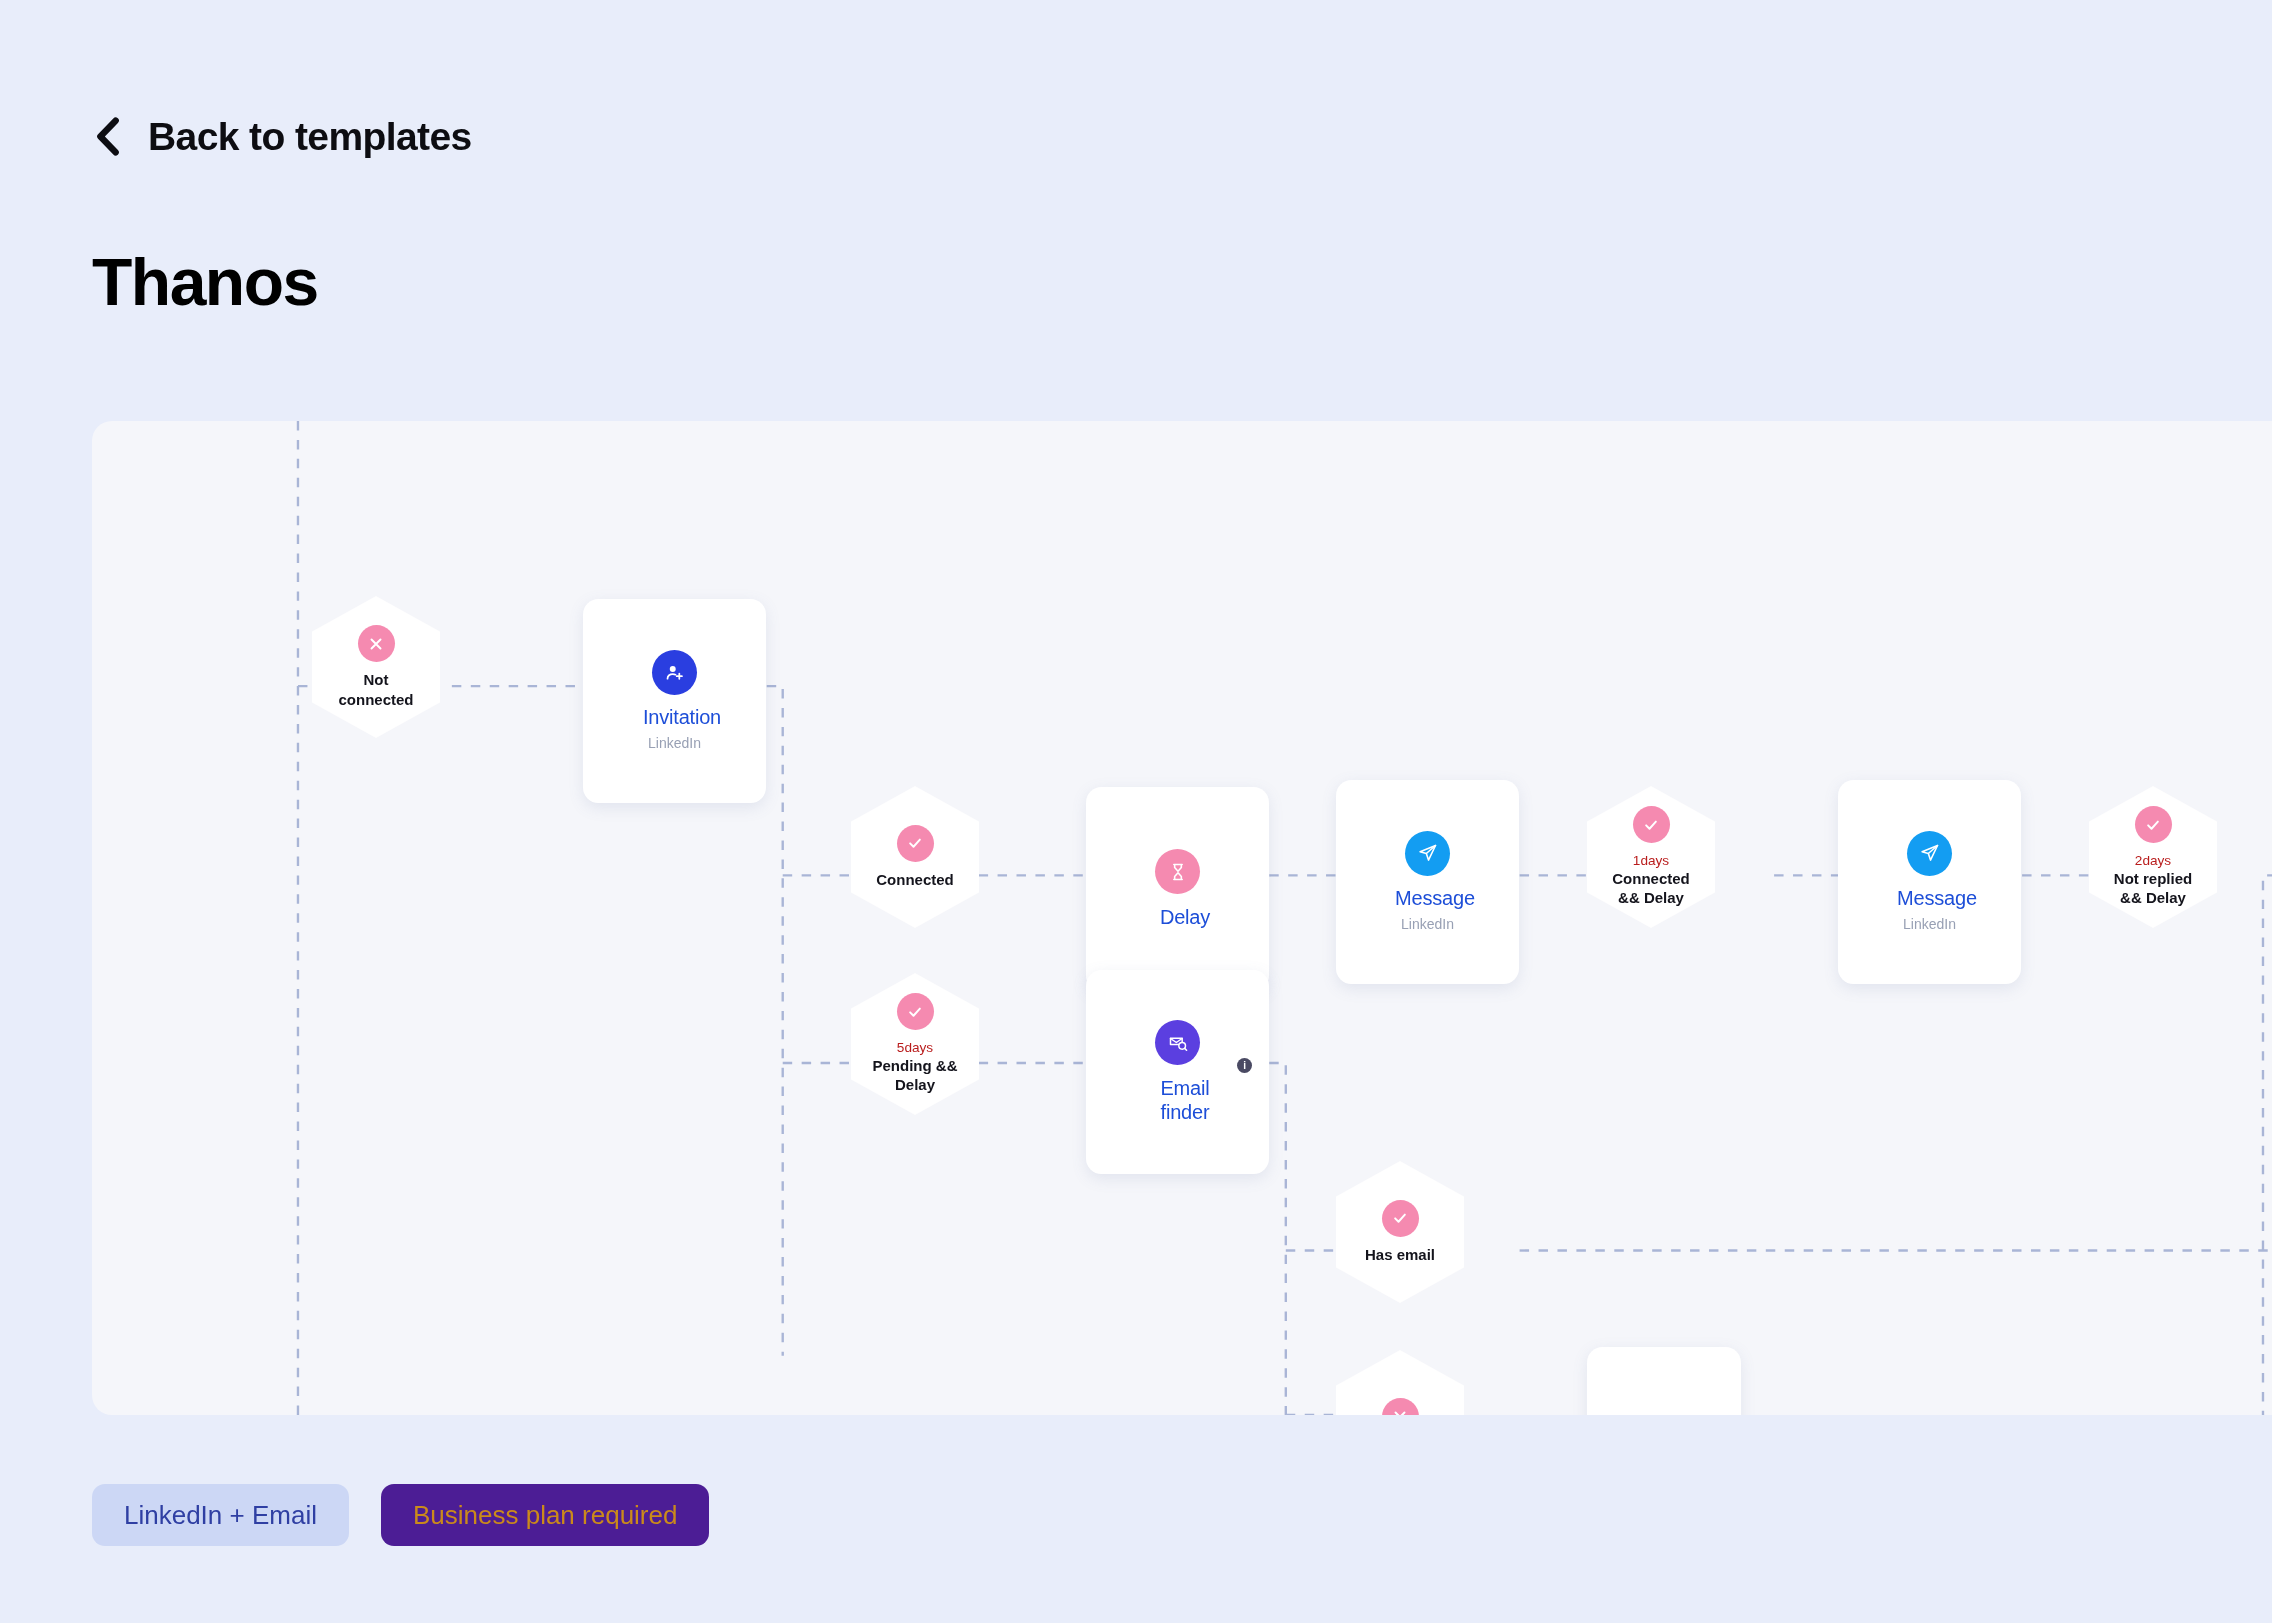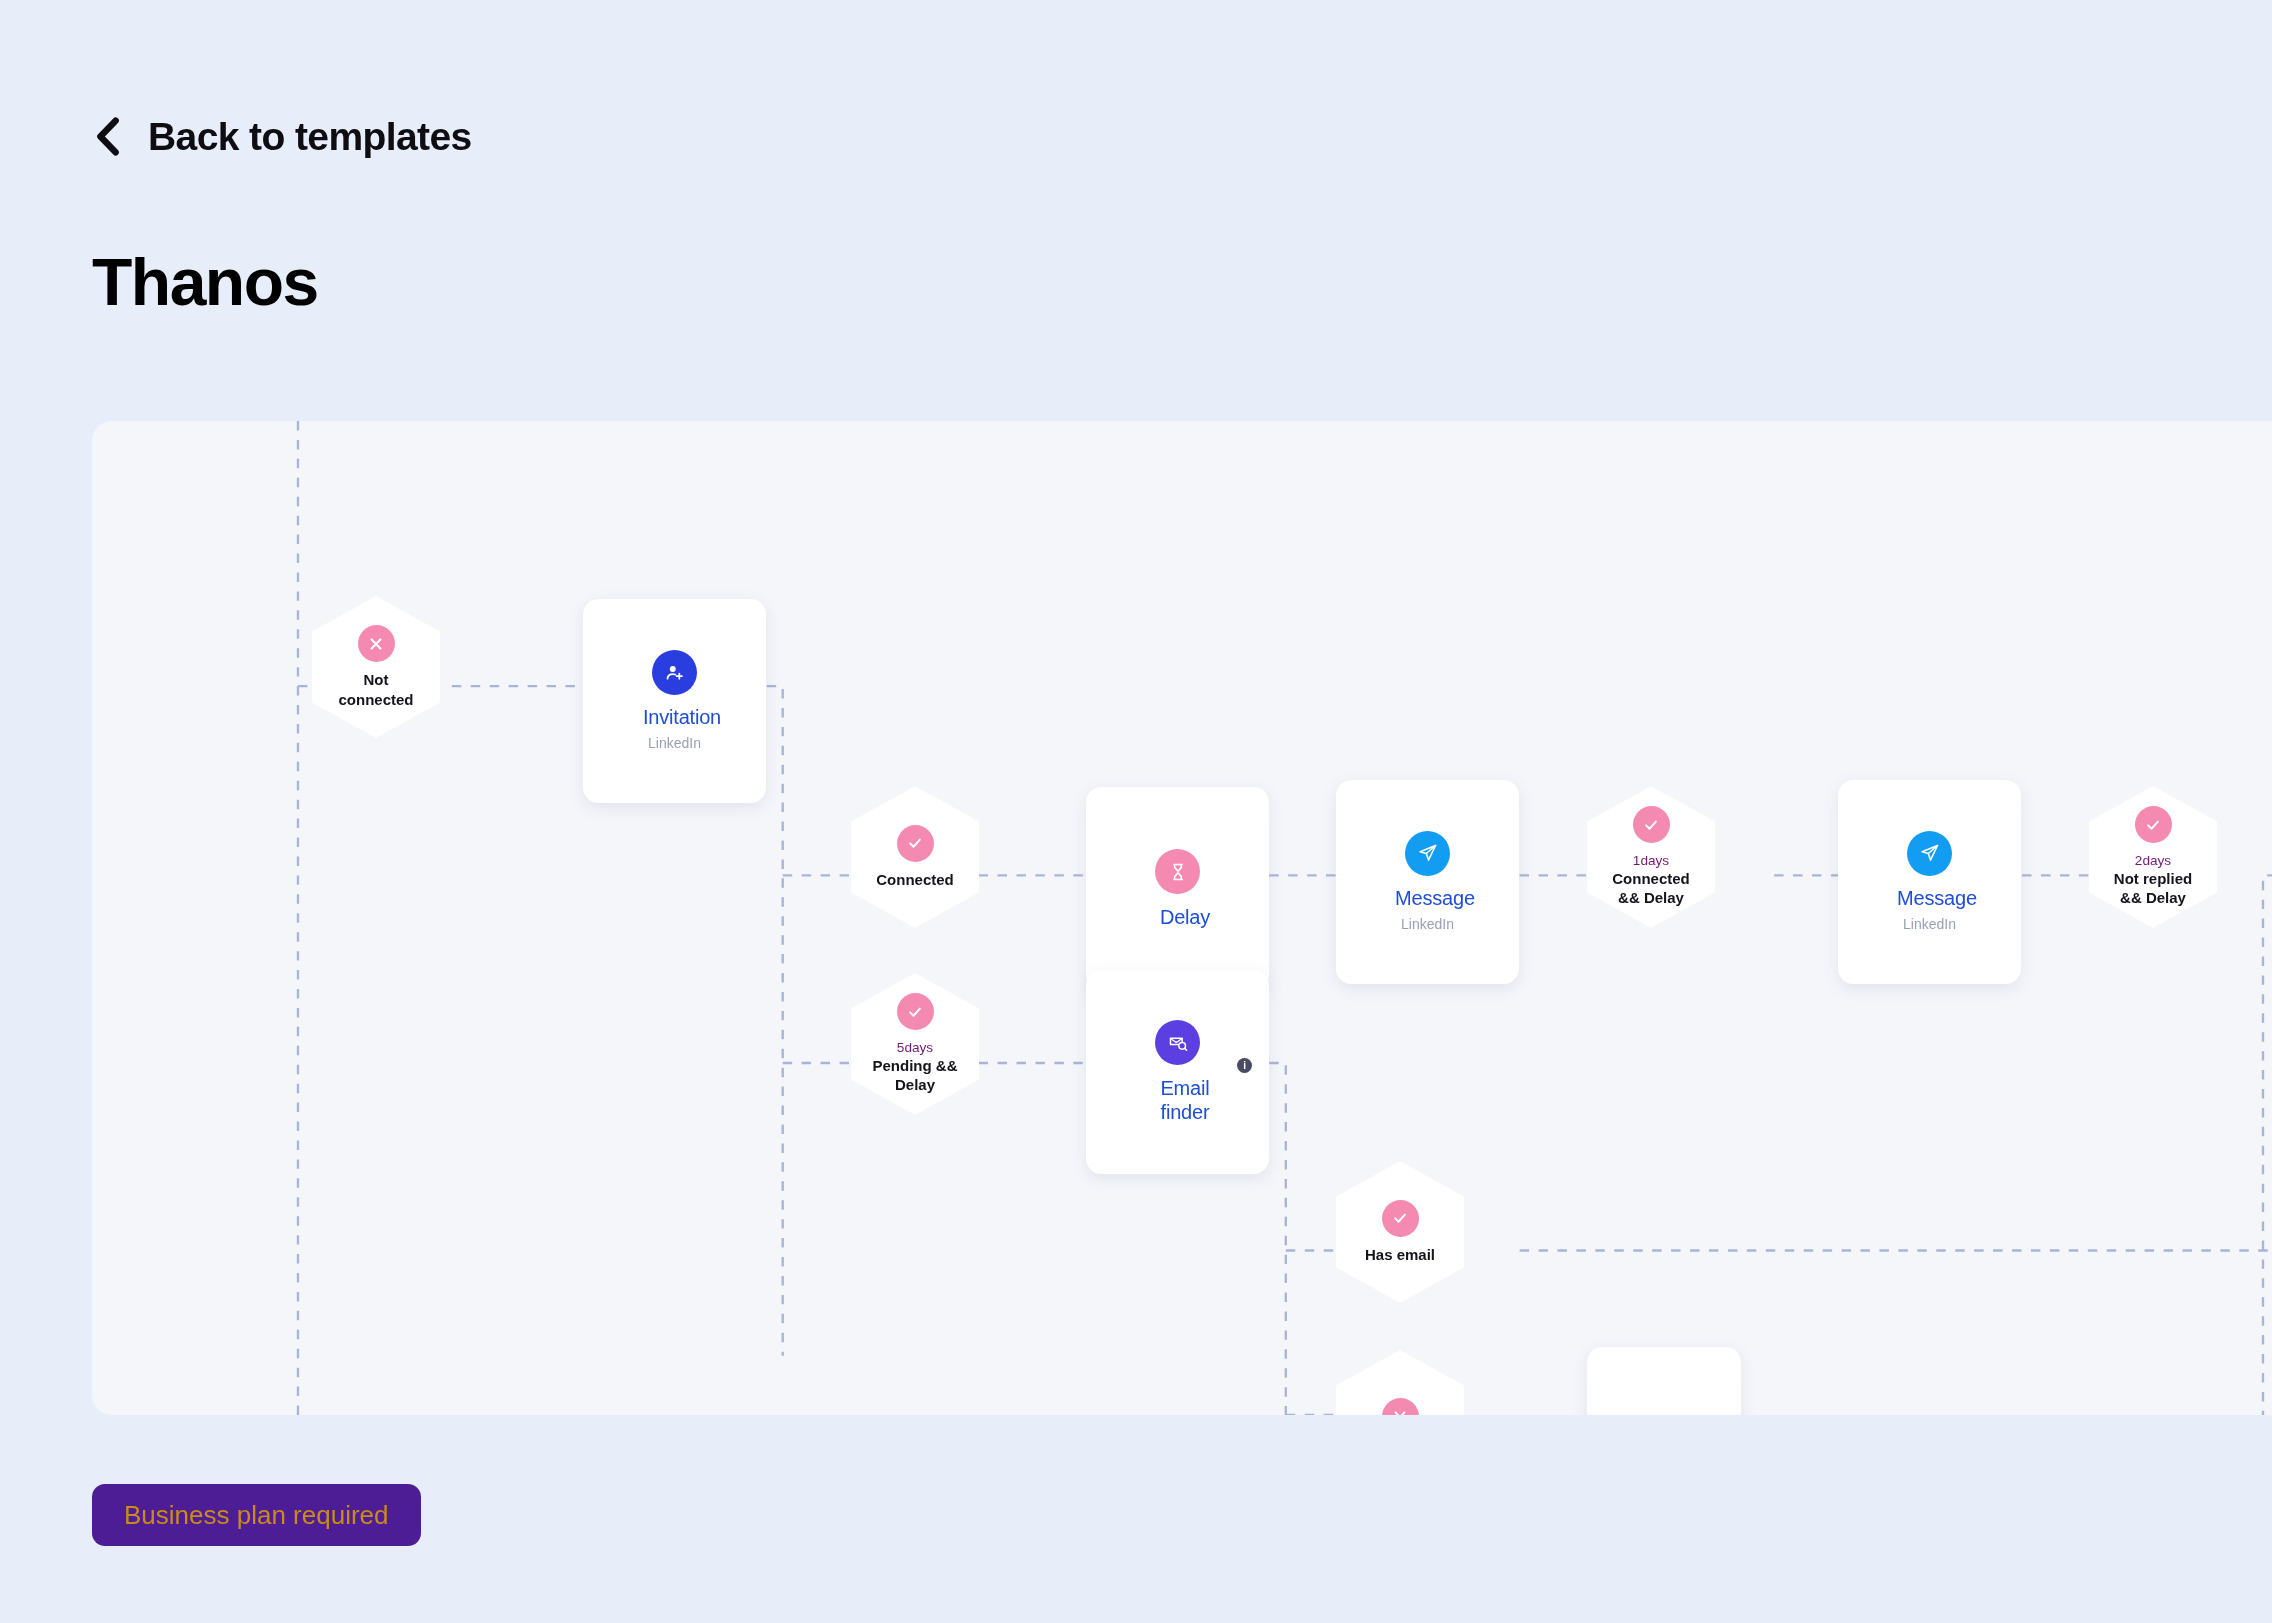--- a/index.html
+++ b/index.html
@@ -48,21 +48,21 @@
     display:flex;flex-direction:column;align-items:center;
     justify-content:center;
     filter:drop-shadow(0 3.6px 10.7px rgba(100,115,160,.14));
   }
   .hex .ic{margin-bottom:8.3px;}
   .hex .lbl{
     font-size:15px;font-weight:bold;color:#14141c;
     text-align:center;line-height:1.28;max-width:112px;
   }
   .hex .sub{
-    font-size:13.6px;font-weight:normal;color:#701a75;
+    font-size:13.6px;font-weight:normal;color:#b91c1c;
     text-align:center;line-height:1.3;
   }
 
   
   .card{
     background:#ffffff;border-radius:15.4px;
     display:flex;flex-direction:column;align-items:center;
     justify-content:center;
     box-shadow:0 4.7px 15.4px rgba(100,115,160,.13);
     padding:15.4px 0;
@@ -297,15 +297,16 @@
     </span>
   </div>
 
   <div class="node card" style="left:1495px;top:926px;width:154px;height:173px;">
     
   </div>
 
 </div>
 
 <div id="footer">
+  <div class="tag" id="tag-channels">LinkedIn + Email</div>
   <div class="tag" id="tag-plan">Business plan required</div>
 </div>
 
 
 </body></html>

